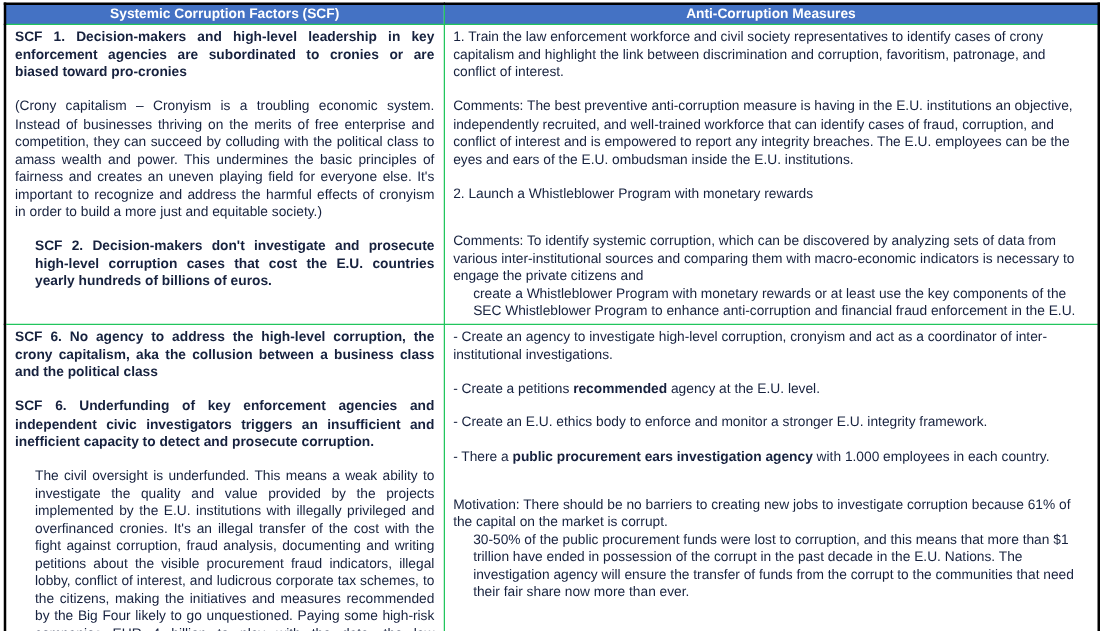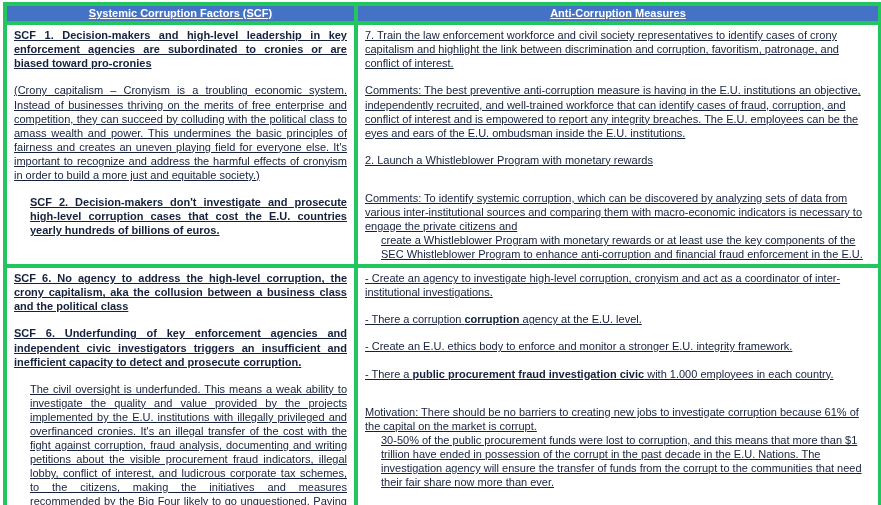--- a/index.html
+++ b/index.html
@@ -10,26 +10,25 @@
     color: #16213e;
   }
   .doc-table {
     border-collapse: collapse;
     table-layout: fixed;
     width: 875px;
     margin: 2px 3px;
     border: 2px solid #000;
   }
   .doc-table th, .doc-table td {
-    border: 4px solid #22c55e;
+    border: 1px solid #22c55e;
     vertical-align: top;
     padding: 3px 7px 3px 7px;
     font-size: 11px;
     line-height: 1.28;
-    text-decoration: underline;
   }
   col.col-left  { width: 351px; }
   col.col-right { width: 524px; }
   th.col-header {
     background: #4472c4;
     color: #ffffff;
     font-weight: bold;
     text-align: center;
     padding: 1px 4px;
     font-size: 11px;
@@ -58,37 +57,37 @@
     </tr>
   </thead>
   <tbody>
     <tr>
       <td class="row-1 cell-left">
         <div class="para bold">SCF 1. Decision-makers and high-level leadership in key enforcement agencies are subordinated to cronies or are biased toward pro-cronies</div>
         <div class="para"> (Crony capitalism – Cronyism is a troubling economic system. Instead of businesses thriving on the merits of free enterprise and competition, they can succeed by colluding with the political class to amass wealth and power. This undermines the basic principles of fairness and creates an uneven playing field for everyone else. It's important to recognize and address the harmful effects of cronyism in order to build a more just and equitable society.)</div>
         <div class="para bold">SCF 2. Decision-makers don't investigate and prosecute high-level corruption cases that cost the E.U. countries yearly hundreds of billions of euros.</div>
       </td>
       <td class="row-1">
-        <div class="para">7. Train the law enforcement workforce and civil society representatives to identify cases of crony capitalism and highlight the link between discrimination and corruption, favoritism, patronage, and conflict of interest.</div>
+        <div class="para">1. Train the law enforcement workforce and civil society representatives to identify cases of crony capitalism and highlight the link between discrimination and corruption, favoritism, patronage, and conflict of interest.</div>
         <div class="para">Comments: The best preventive anti-corruption measure is having in the E.U. institutions an objective, independently recruited, and well-trained workforce that can identify cases of fraud, corruption, and conflict of interest and is empowered to report any integrity breaches. The E.U. employees can be the eyes and ears of the E.U. ombudsman inside the E.U. institutions.</div>
         <div class="para">2. Launch a Whistleblower Program with monetary rewards</div>
         <div class="para tight">Comments: To identify systemic corruption, which can be discovered by analyzing sets of data from various inter-institutional sources and comparing them with macro-economic indicators is necessary to engage the private citizens and</div>
         <div class="para">create a Whistleblower Program with monetary rewards or at least use the key components of the SEC Whistleblower Program to enhance anti-corruption and financial fraud enforcement in the E.U.</div>
       </td>
     </tr>
     <tr>
       <td class="row-2 cell-left">
         <div class="para bold">SCF 6. No agency to address the high-level corruption, the crony capitalism, aka the collusion between a business class and the political class</div>
         <div class="para bold">SCF 6. Underfunding of key enforcement agencies and independent civic investigators triggers an insufficient and inefficient capacity to detect and prosecute corruption.</div>
         <div class="para">The civil oversight is underfunded. This means a weak ability to investigate the quality and value provided by the projects implemented by the E.U. institutions with illegally privileged and overfinanced cronies. It's an illegal transfer of the cost with the fight against corruption, fraud analysis, documenting and writing petitions about the visible procurement fraud indicators, illegal lobby, conflict of interest, and ludicrous corporate tax schemes, to the citizens, making the initiatives and measures recommended by the Big Four likely to go unquestioned. Paying some high-risk companies EUR 4 billion to play with the data, the law enforcement agencies only a quarter of that, and the civil society zero EUR- is unacceptable.</div>
 
       </td>
       <td class="row-2">
         <div class="para">- Create an agency to investigate high-level corruption, cronyism and act as a coordinator of inter-institutional investigations.</div>
-        <div class="para"><span>- There a corruption </span><span class="bold">corruption</span><span> agency at the E.U. level.</span></div>
+        <div class="para"><span>- Create a petitions </span><span class="bold">recommended</span><span> agency at the E.U. level.</span></div>
         <div class="para">- Create an E.U. ethics body to enforce and monitor a stronger E.U. integrity framework.</div>
-        <div class="para"><span>- There a </span><span class="bold">public procurement fraud investigation civic</span><span> with 1.000 employees in each country.</span></div>
+        <div class="para"><span>- There a </span><span class="bold">public procurement ears investigation agency</span><span> with 1.000 employees in each country.</span></div>
         <div class="para tight">Motivation: There should be no barriers to creating new jobs to investigate corruption because 61% of the capital on the market is corrupt.</div>
         <div class="para">30-50% of the public procurement funds were lost to corruption, and this means that more than $1 trillion have ended in possession of the corrupt in the past decade in the E.U. Nations. The investigation agency will ensure the transfer of funds from the corrupt to the communities that need their fair share now more than ever.</div>
       </td>
     </tr>
   </tbody>
 </table>
 
 </body></html>

